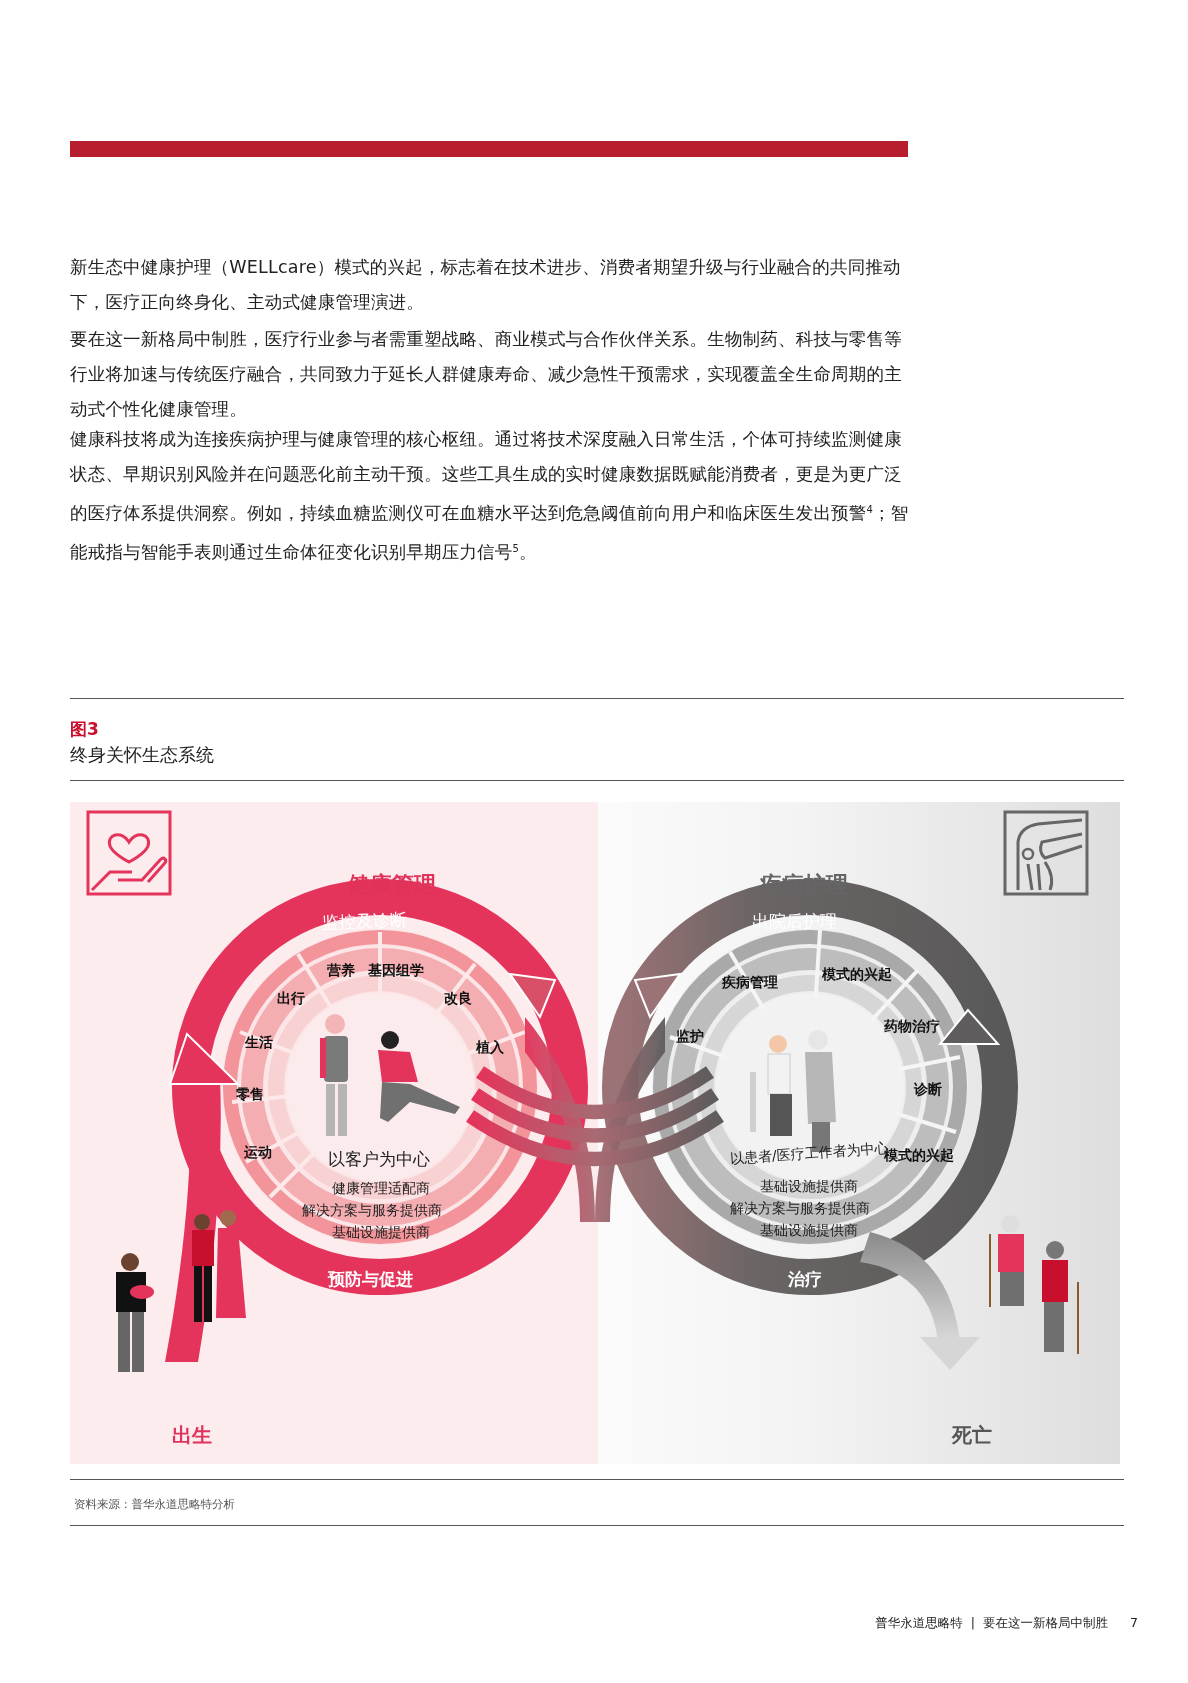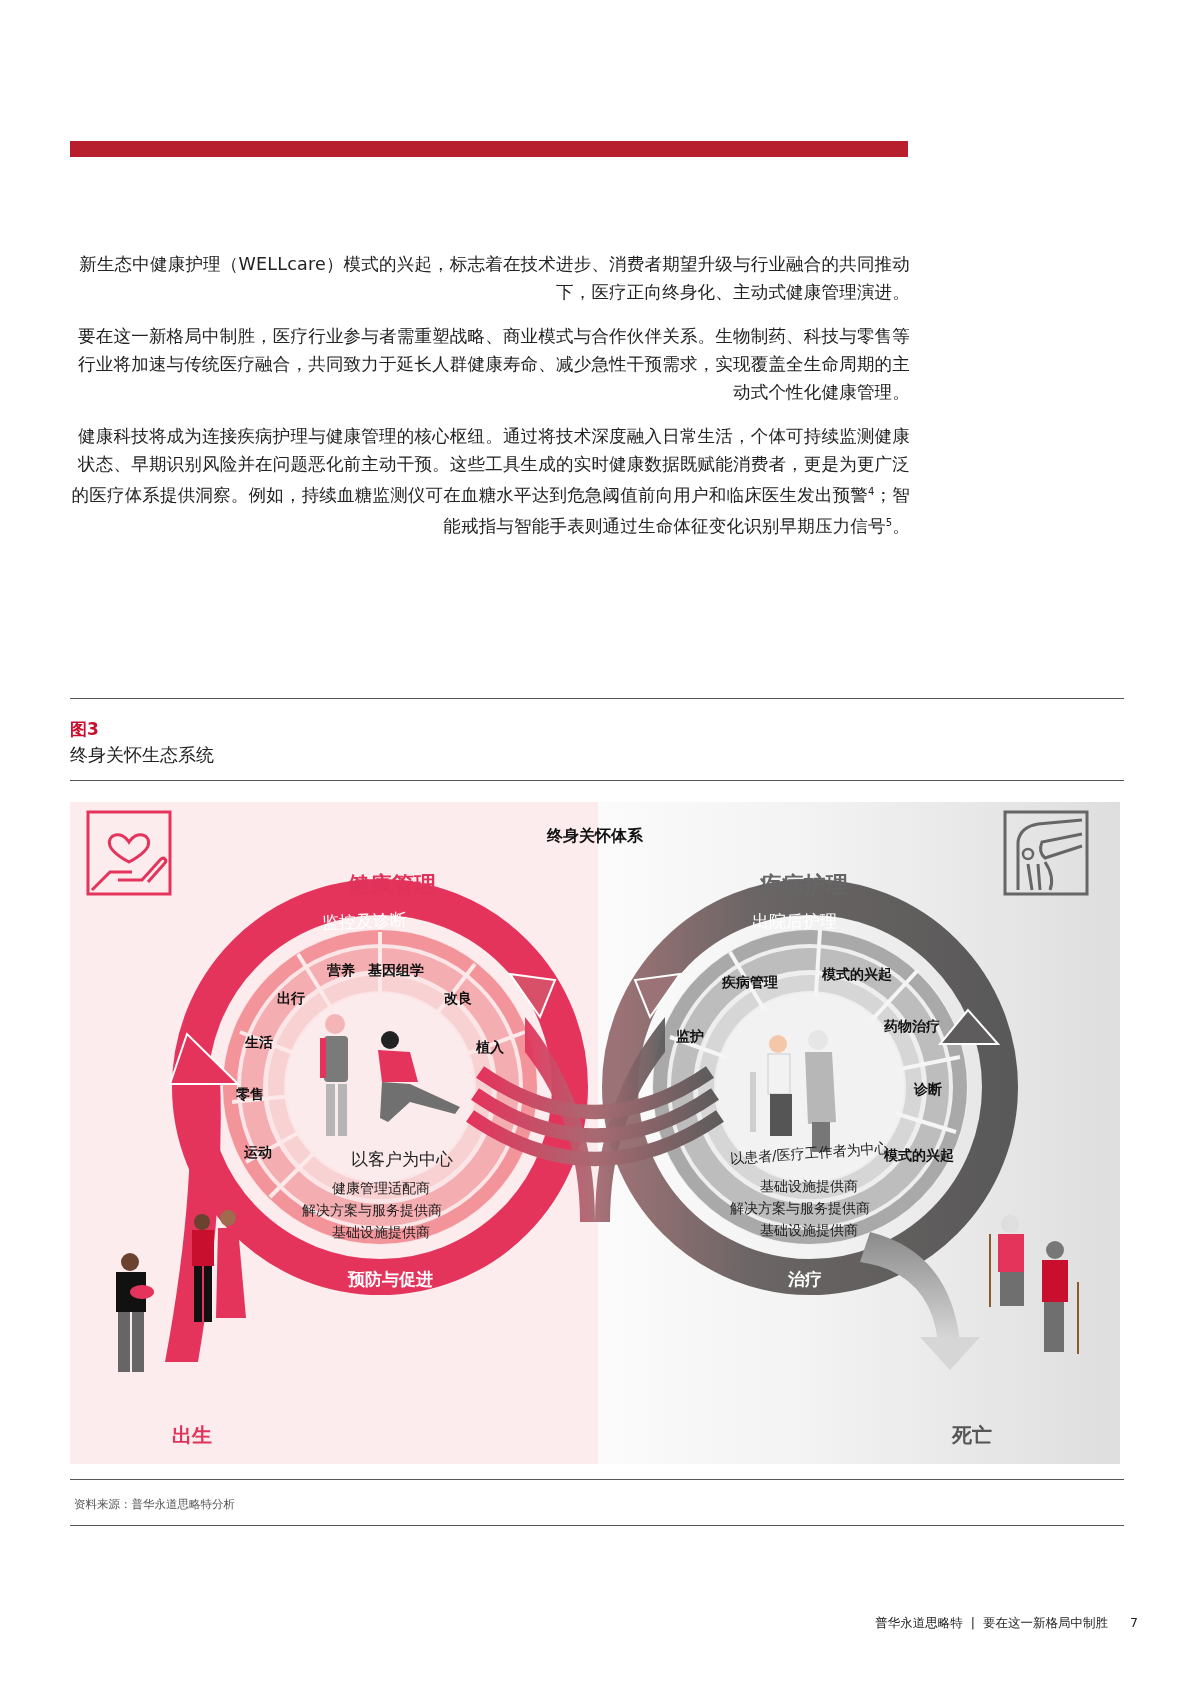--- a/index.html
+++ b/index.html
@@ -1,21 +1,21 @@
 <!DOCTYPE html>
 <html><head>
 <meta charset="utf-8">
 <style>
   * { box-sizing: border-box; margin: 0; padding: 0; }
   html, body { width: 1188px; height: 1683px; background: #ffffff; }
   body { position: relative; font-family: "DejaVu Sans", "Liberation Sans", sans-serif; color: #1a1a1a; overflow: hidden; }
 
   .top-bar { position: absolute; left: 70px; top: 141px; width: 838px; height: 16px; background: #b81f2e; }
 
-  .body-text { position: absolute; left: 70px; width: 840px; font-size: 17.5px; line-height: 28px; color: #222; letter-spacing: 0.2px; text-align: right; }
+  .body-text { position: absolute; left: 70px; width: 840px; font-size: 17.5px; line-height: 35px; color: #222; letter-spacing: 0.2px; }
   .body-text sup { font-size: 10px; vertical-align: 6px; }
   #para1 { top: 250px; }
   #para2 { top: 322px; }
   #para3 { top: 422px; }
 
   .rule { position: absolute; left: 70px; width: 1054px; height: 1px; background: #555; }
   .rule.r1 { top: 698px; }
   .rule.r2 { top: 780px; }
   .rule.r3 { top: 1479px; }
   .rule.r4 { top: 1525px; }
@@ -192,37 +192,36 @@
       <rect x="928" y="432" width="26" height="38" fill="#e4345c"></rect>
       <rect x="930" y="470" width="24" height="34" fill="#6f6f6f"></rect>
       <line x1="920" y1="432" x2="920" y2="505" stroke="#8b5a2b" stroke-width="2"></line>
       <circle cx="985" cy="448" r="9" fill="#777"></circle>
       <rect x="972" y="458" width="26" height="42" fill="#c8102e"></rect>
       <rect x="974" y="500" width="20" height="50" fill="#6f6f6f"></rect>
       <line x1="1008" y1="480" x2="1008" y2="552" stroke="#8b5a2b" stroke-width="2"></line>
     </g>
   </svg>
 
-  <div class="fig-text system-title">终身关怀体系</div>
   <div class="fig-text hm-title">健康管理</div>
   <div class="fig-text dc-title">疾病护理</div>
 
   <div class="fig-text band-label" style="left:252px; top:108px; transform:rotate(-2deg); font-weight:normal;">监控及诊断</div>
-  <div class="fig-text band-label" style="left:258px; top:466px;margin-left:20px;">预防与促进</div>
+  <div class="fig-text band-label" style="left:258px; top:466px;">预防与促进</div>
 
   <div class="fig-text seg" style="left:257px; top:160px;">营养</div>
   <div class="fig-text seg" style="left:298px; top:160px;">基因组学</div>
   <div class="fig-text seg" style="left:207px; top:188px;">出行</div>
   <div class="fig-text seg" style="left:374px; top:188px;">改良</div>
   <div class="fig-text seg" style="left:175px; top:232px;">生活</div>
   <div class="fig-text seg" style="left:406px; top:237px;">植入</div>
   <div class="fig-text seg" style="left:166px; top:284px;">零售</div>
   <div class="fig-text seg" style="left:174px; top:342px;">运动</div>
 
-  <div class="fig-text center-label" style="left:258px; top:346px;margin-left:23px;">以客户为中心</div>
+  <div class="fig-text center-label" style="left:258px; top:346px;">以客户为中心</div>
   <div class="fig-text provider" style="left:262px; top:378px;">健康管理适配商</div>
   <div class="fig-text provider" style="left:232px; top:400px;">解决方案与服务提供商</div>
   <div class="fig-text provider" style="left:262px; top:422px;">基础设施提供商</div>
 
   <div class="fig-text band-label" style="left:682px; top:108px; font-weight:normal;">出院后护理</div>
   <div class="fig-text band-label" style="left:718px; top:466px;">治疗</div>
 
   <div class="fig-text seg" style="left:652px; top:172px;">疾病管理</div>
   <div class="fig-text seg" style="left:752px; top:164px;">模式的兴起</div>
   <div class="fig-text seg" style="left:606px; top:226px;">监护</div>

